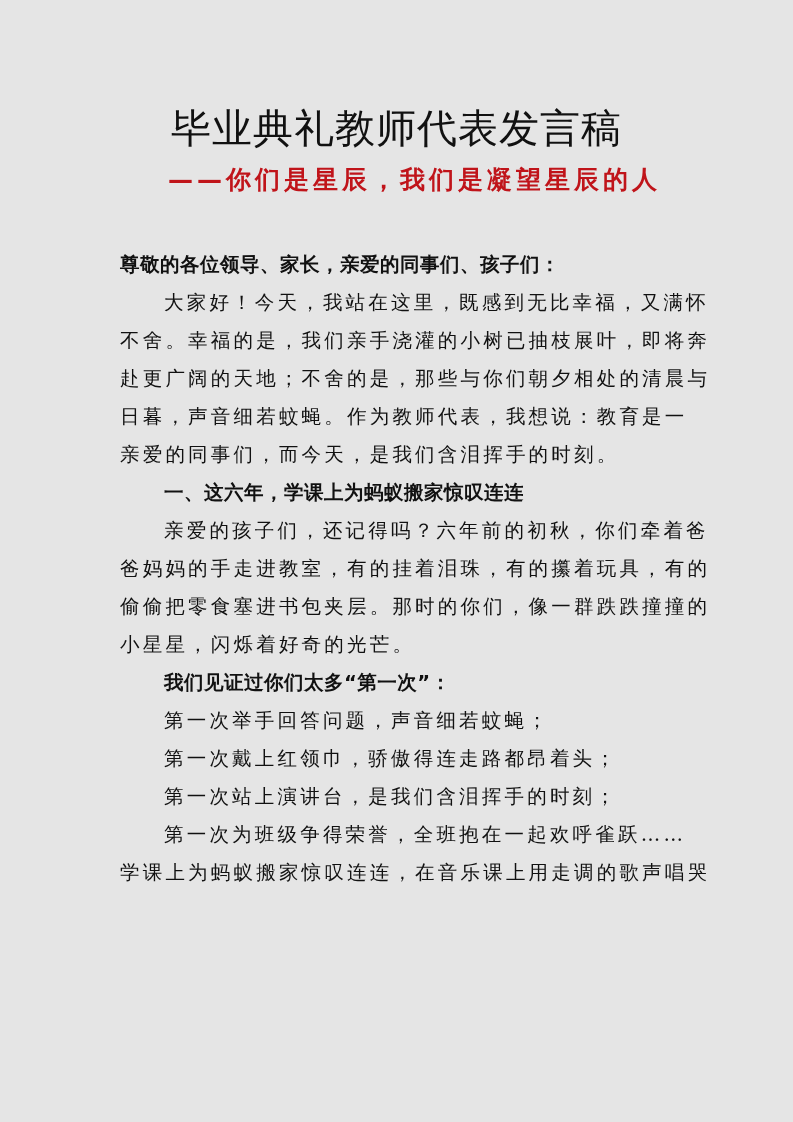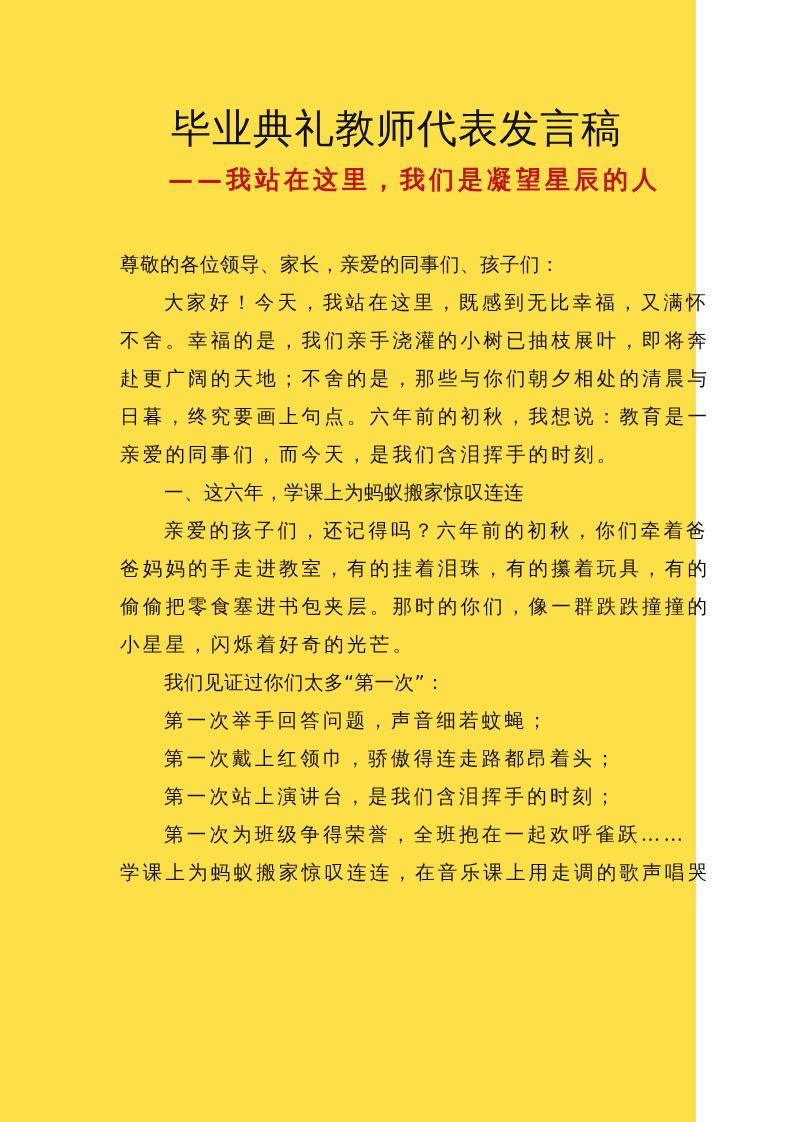--- a/index.html
+++ b/index.html
@@ -1,49 +1,49 @@
 <!DOCTYPE html>
 <html><head>
   <meta charset="utf-8">
   <style>
     html, body { margin: 0; padding: 0; background: #ffffff; }
     body { width: 793px; height: 1122px; position: relative; overflow: hidden; }
-    .page { position: absolute; left: 0; top: 0; width: 696px; height: 1122px; background: #fde047; }
+    .page { position: absolute; left: 0; top: 0; width: 793px; height: 1122px; background: #e5e5e5; }
     .title {
       position: absolute; left: 0; width: 793px; top: 104px;
       text-align: center; font-size: 40px; line-height: 48px;
       font-family: "DejaVu Sans", sans-serif; color: #111; letter-spacing: 1px;
     }
     .subtitle {
       position: absolute; left: 168px; top: 162px;
       font-size: 25px; line-height: 36px; font-weight: bold;
       font-family: "DejaVu Sans", sans-serif; color: #c0141a; letter-spacing: 4px;
     }
     .body {
       position: absolute; left: 120px; top: 246px; width: 555px;
       font-family: "DejaVu Serif", serif; font-size: 19.5px; color: #111;
     }
     .line { height: 38px; line-height: 38px; white-space: nowrap; letter-spacing: 3.2px; }
-    .bold { font-family: "DejaVu Sans", sans-serif; font-weight: normal; letter-spacing: 0.5px; }
+    .bold { font-family: "DejaVu Sans", sans-serif; font-weight: bold; letter-spacing: 0.5px; }
     .indent { padding-left: 44px; }
   </style>
 </head>
 <body>
 
 <div class="page">
   <div class="title">毕业典礼教师代表发言稿</div>
-  <div class="subtitle">——我站在这里，我们是凝望星辰的人</div>
+  <div class="subtitle">——你们是星辰，我们是凝望星辰的人</div>
 
   <div class="body">
     <div class="line bold">尊敬的各位领导、家长，亲爱的同事们、孩子们：</div>
 
     <div class="line indent">大家好！今天，我站在这里，既感到无比幸福，又满怀</div>
     <div class="line">不舍。幸福的是，我们亲手浇灌的小树已抽枝展叶，即将奔</div>
     <div class="line">赴更广阔的天地；不舍的是，那些与你们朝夕相处的清晨与</div>
-    <div class="line">日暮，终究要画上句点。六年前的初秋，我想说：教育是一</div>
+    <div class="line">日暮，声音细若蚊蝇。作为教师代表，我想说：教育是一</div>
     <div class="line">亲爱的同事们，而今天，是我们含泪挥手的时刻。</div>
 
     <div class="line bold indent">一、这六年，学课上为蚂蚁搬家惊叹连连</div>
 
     <div class="line indent">亲爱的孩子们，还记得吗？六年前的初秋，你们牵着爸</div>
     <div class="line">爸妈妈的手走进教室，有的挂着泪珠，有的攥着玩具，有的</div>
     <div class="line">偷偷把零食塞进书包夹层。那时的你们，像一群跌跌撞撞的</div>
     <div class="line">小星星，闪烁着好奇的光芒。</div>
 
     <div class="line bold indent">我们见证过你们太多“第一次”：</div>

